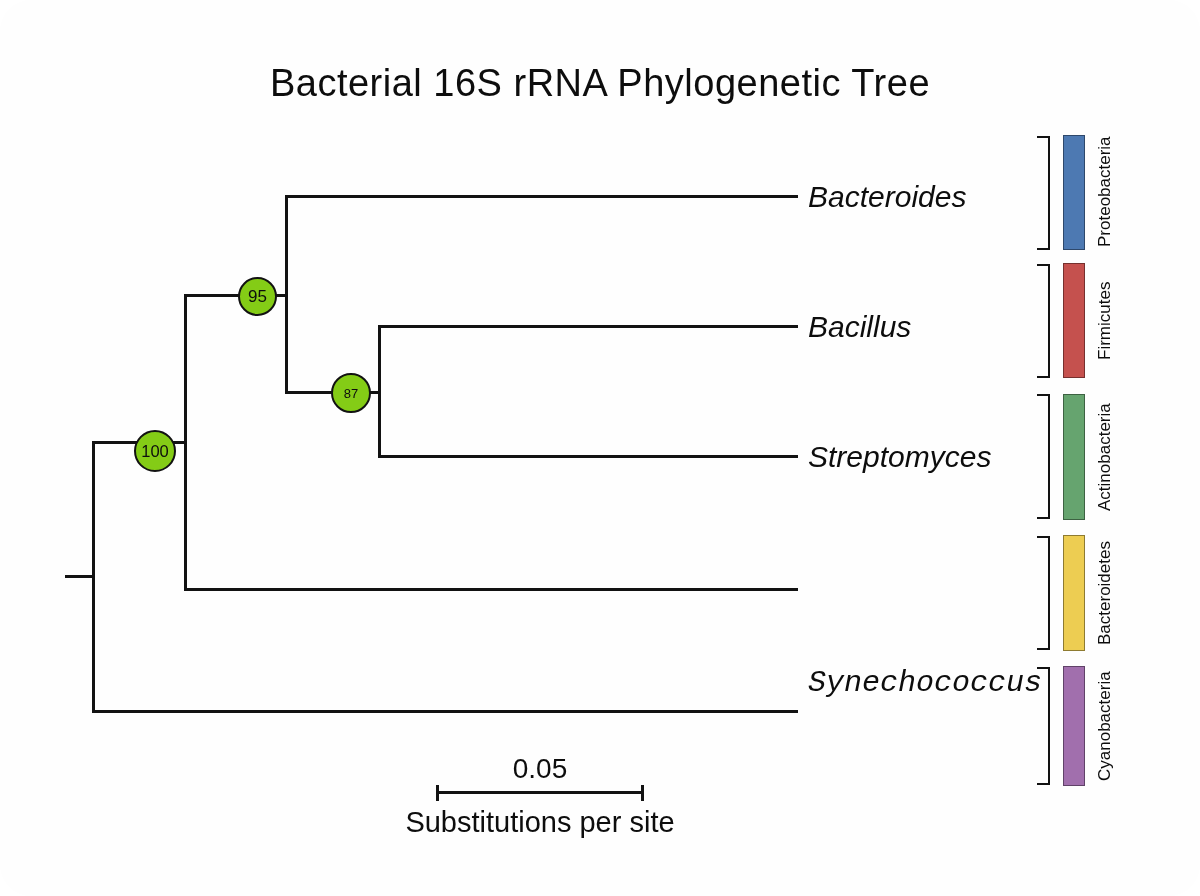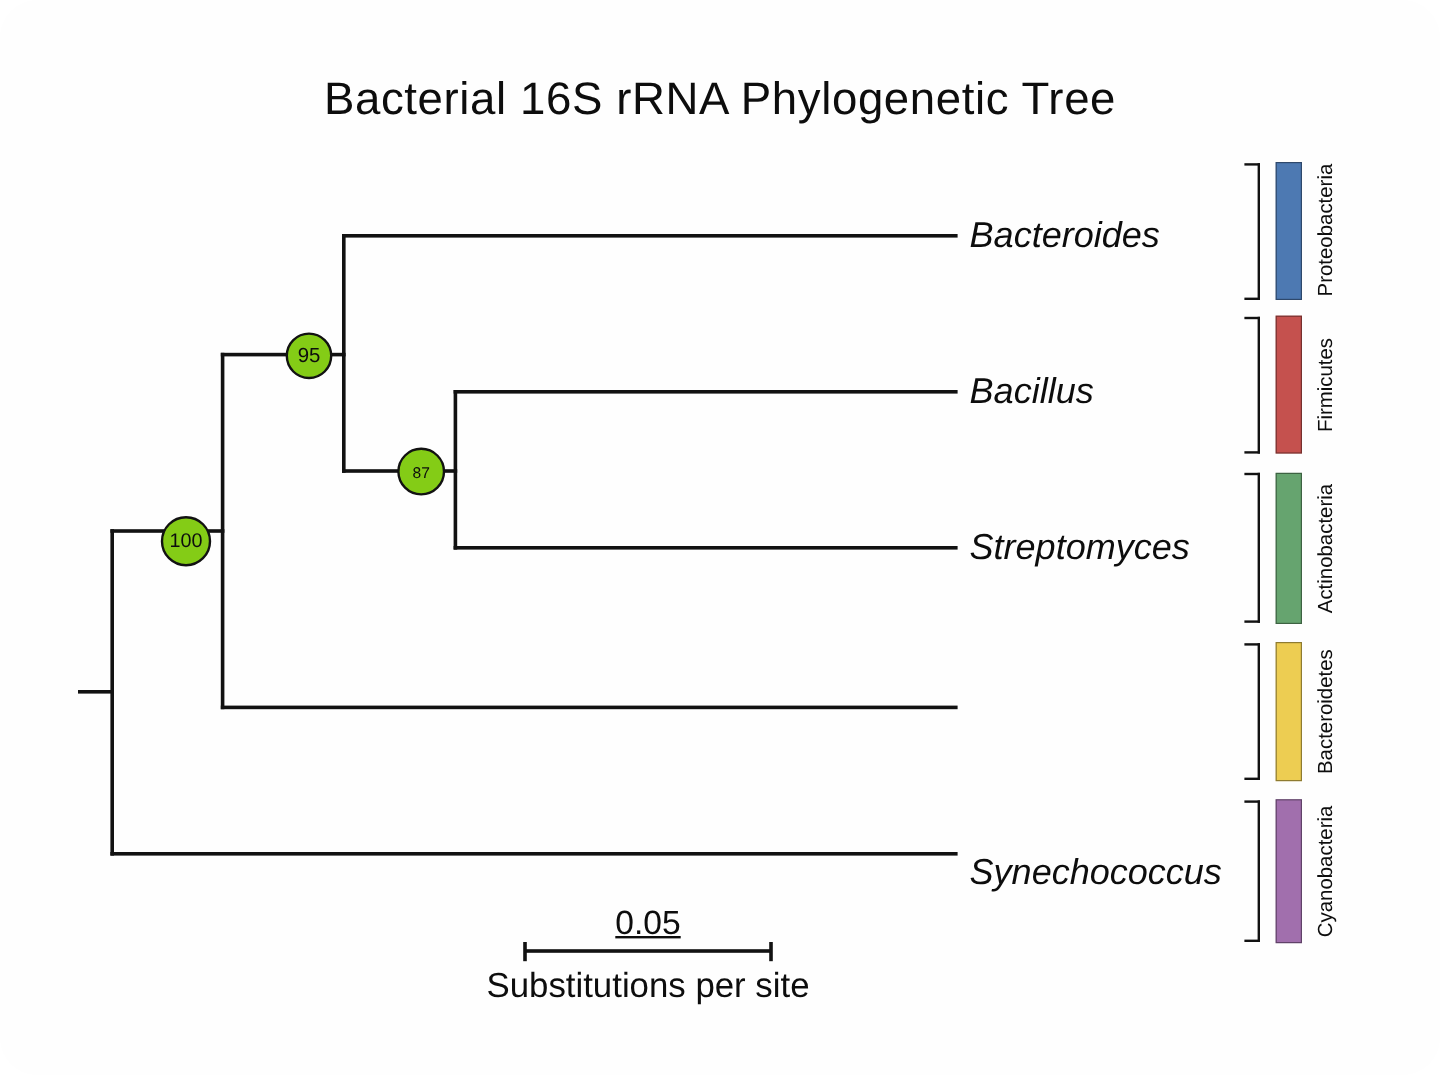--- a/index.html
+++ b/index.html
@@ -89,21 +89,20 @@
     white-space: nowrap;
   }
   .scale-value {
     position: absolute;
     left: 437px;
     top: 753px;
     width: 206px;
     text-align: center;
     font-size: 28px;
     color: #0d0d0d;
-    text-decoration: underline;
   }
   .scale-line {
     position: absolute;
     left: 437px;
     top: 791px;
     width: 206px;
     height: 2.5px;
     background: #121212;
   }
   .scale-tick {
@@ -150,21 +149,21 @@
   <div class="hl" style="left:184px; top:588px; width:614px;"></div>
   <div class="hl" style="left:92px;  top:710px; width:706px;"></div>
 
   <div class="node-circle" style="left:238px; top:277px; width:39px; height:39px; font-size:17px;">95</div>
   <div class="node-circle" style="left:331px; top:373px; width:40px; height:40px; font-size:13px;">87</div>
   <div class="node-circle" style="left:134px; top:430px; width:42px; height:42px;">100</div>
 
   <div class="taxon-label" style="top:178px;">Bacteroides</div>
   <div class="taxon-label" style="top:308px;">Bacillus</div>
   <div class="taxon-label" style="top:438px;">Streptomyces</div>
-  <div class="taxon-label" style="top:709px;">Synechococcus</div>
+  <div class="taxon-label" style="top:664px;font-family:Liberation Mono, monospace;">Synechococcus</div>
 
   <div class="phylum-bracket" style="top:136px; height:114px;"></div>
   <div class="phylum-bar" style="top: 135px; height: 115px; background-color: rgb(77, 121, 178);"></div>
   <div class="phylum-label" style="top:128px; height:128px;">Proteobacteria</div>
 
   <div class="phylum-bracket" style="top:264px; height:114px;"></div>
   <div class="phylum-bar" style="top: 263px; height: 115px; background-color: rgb(197, 81, 78);"></div>
   <div class="phylum-label" style="top:260px; height:122px;">Firmicutes</div>
 
   <div class="phylum-bracket" style="top:394px; height:125px;"></div>

